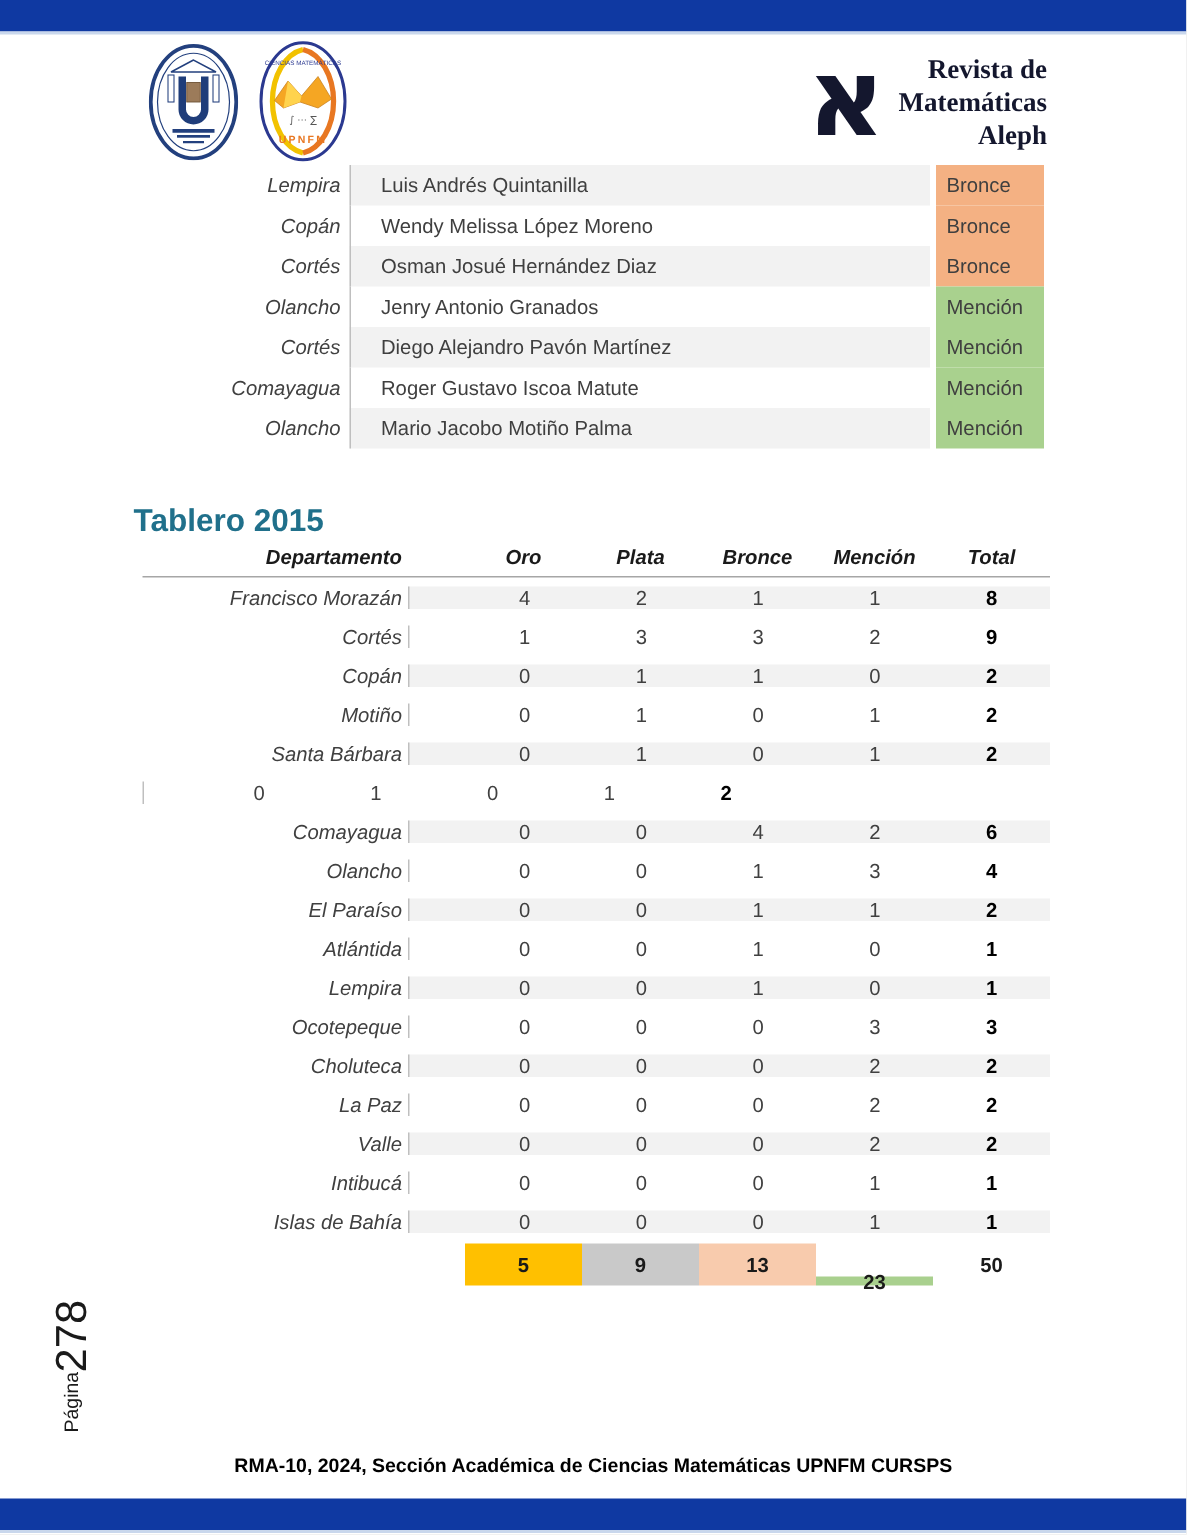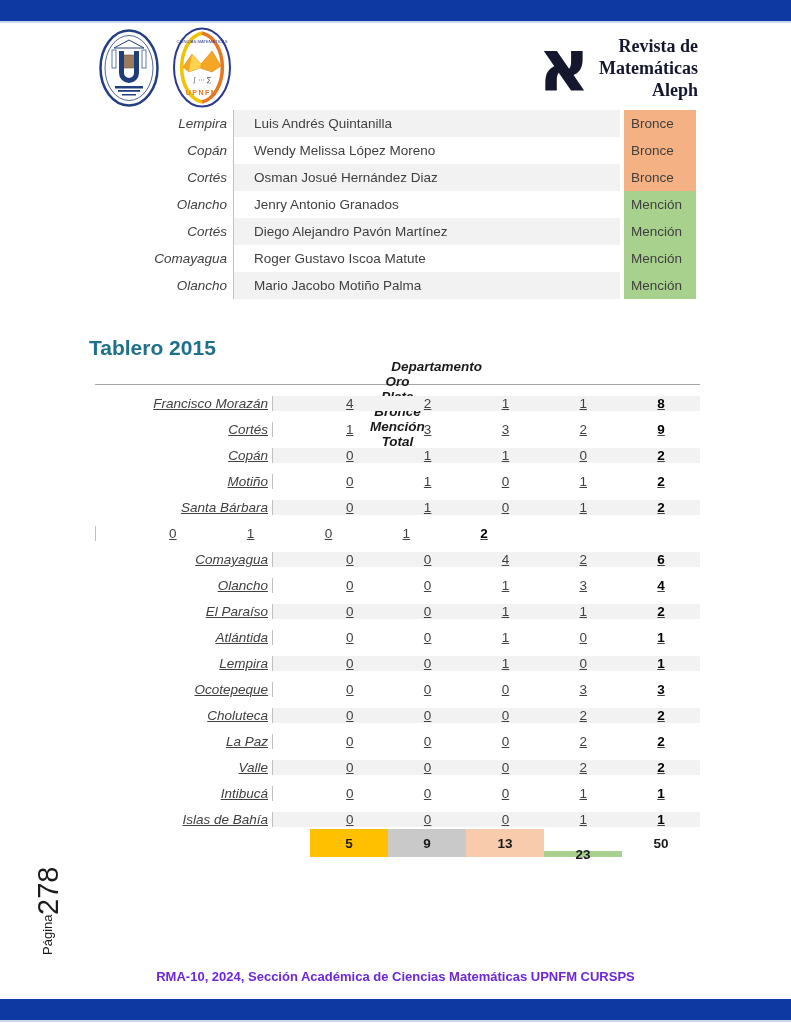--- a/index.html
+++ b/index.html
@@ -56,26 +56,25 @@
     position:absolute;left:89px;top:318px;
     font-size:21px;font-weight:bold;color:var(--title_teal);margin-top:18px;
   }
 
   
   .t2{position:absolute;left:95px;top:359px;width:605px;font-size:13.5px;}
   .t2-hrow{
     display:flex;height:25px;align-items:center;
     font-weight:bold;font-style:italic;color:#1a1a1a;
     border-bottom:1px solid #A6A6A6;
-    flex-direction:column;
   }
   .t2-dept{width:177px;box-sizing:border-box;padding-right:4px;text-align:right;}
   .t2-sp{width:38px;}
   .t2-col{width:78px;text-align:center;}
-  .t2-row{display:flex;height:26px;align-items:flex-end;text-decoration:underline;}
+  .t2-row{display:flex;height:26px;align-items:center;}
   .t2-row .t2-dept{
     display:flex;align-items:center;justify-content:flex-end;
     font-style:italic;color:#404040;
   }
   .t2-band{
     display:flex;width:428px;align-items:center;
     border-left:1px solid #BFBFBF;box-sizing:border-box;color:#404040;
   }
   .t2-band.stripe{background:var(--stripe_gray);}
   .t2-col.total{font-weight:bold;color:#000;}
@@ -92,21 +91,21 @@
   
   .page-label{
     position:absolute;left:32px;top:790px;height:165px;
     writing-mode:vertical-rl;transform:rotate(180deg);
     color:#1a1a1a;display:flex;align-items:baseline;
   }
   .page-label .word{font-size:13px;}
   .page-label .num{font-size:29px;}
   .footer-line{
     position:absolute;left:0;right:0;top:969px;text-align:center;
-    font-weight:bold;font-size:13px;color:#6d28d9;
+    font-weight:bold;font-size:13px;color:#000000;
   }
 </style>
 </head>
 <body>
 
 <div class="page">
 
   <div class="bar bar-top"></div>
   <div class="bar-accent accent-top"></div>
 

